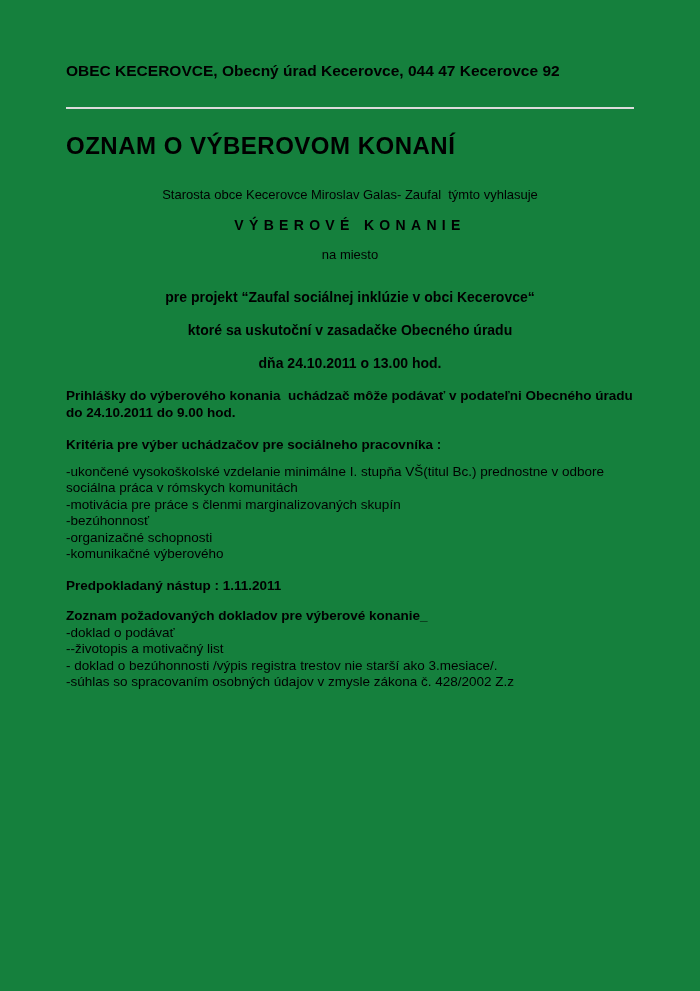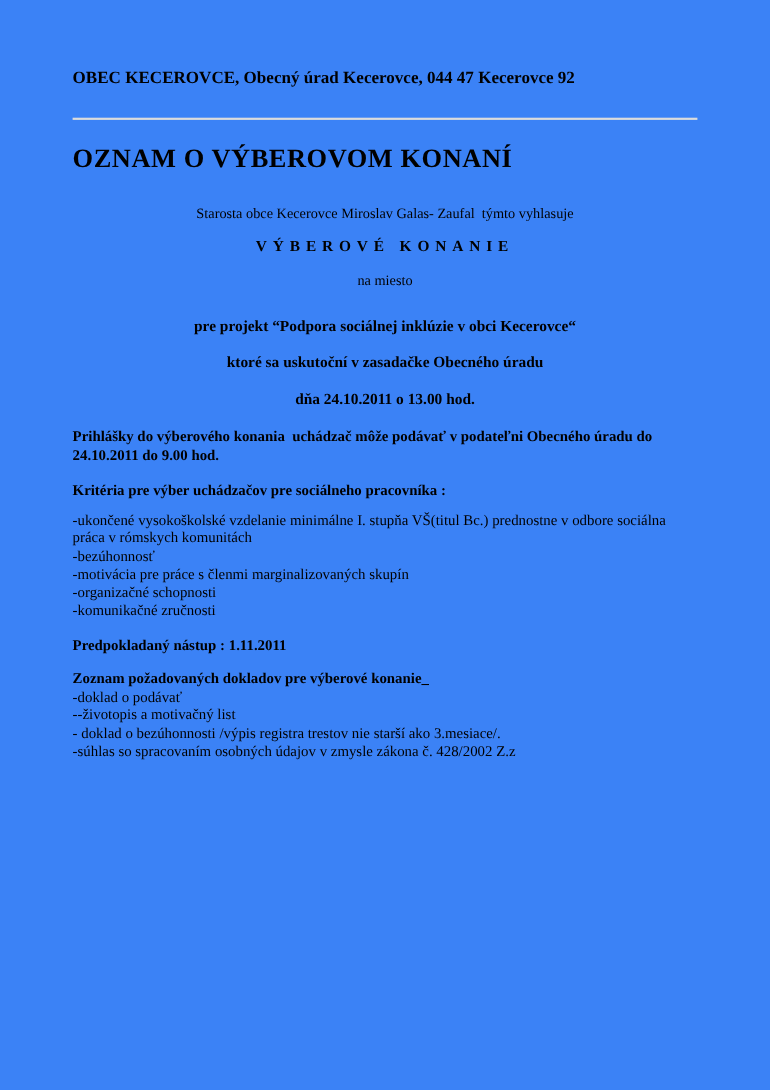--- a/index.html
+++ b/index.html
@@ -4,23 +4,23 @@
   <style>
     html, body {
       margin: 0;
       padding: 0;
       background: #ffffff;
     }
     .page {
       position: relative;
       width: 700px;
       height: 991px;
-      background: #3b82f6;
+      background: #15803d;
       color: #000000;
-      font-family: Liberation Serif, serif;
+      font-family: Liberation Sans, sans-serif;
       box-sizing: border-box;
       padding: 62px 66px 0 66px;
       overflow: hidden;
     }
     .doc-header {
       font-size: 15.5px;
       font-weight: bold;
       margin: 0;
       white-space: pre-wrap;
     }
@@ -90,36 +90,36 @@
 
   <div class="title">OZNAM O VÝBEROVOM KONANÍ</div>
 
   <div class="center intro">Starosta obce Kecerovce Miroslav Galas- Zaufal  týmto vyhlasuje</div>
 
   <div class="center vk-line">VÝBEROVÉ KONANIE</div>
 
   <div class="center na-miesto">na miesto</div>
 
 
-  <div class="center project-line">pre projekt “Podpora sociálnej inklúzie v obci Kecerovce“</div>
+  <div class="center project-line">pre projekt “Zaufal sociálnej inklúzie v obci Kecerovce“</div>
 
   <div class="center venue-line">ktoré sa uskutoční v zasadačke Obecného úradu</div>
 
   <div class="center date-line">dňa 24.10.2011 o 13.00 hod.</div>
 
   <p class="para bold applications">Prihlášky do výberového konania  uchádzač môže podávať v podateľni Obecného úradu do 24.10.2011 do 9.00 hod.</p>
 
   <p class="para bold criteria-head">Kritéria pre výber uchádzačov pre sociálneho pracovníka :</p>
 
   <ul class="list criteria-list">
     <li>-ukončené vysokoškolské vzdelanie minimálne I. stupňa VŠ(titul Bc.) prednostne v odbore sociálna práca v rómskych komunitách</li>
+    <li>-motivácia pre práce s členmi marginalizovaných skupín</li>
     <li>-bezúhonnosť</li>
-    <li>-motivácia pre práce s členmi marginalizovaných skupín</li>
     <li>-organizačné schopnosti</li>
-    <li>-komunikačné zručnosti</li>
+    <li>-komunikačné výberového</li>
   </ul>
 
   <p class="para bold start-line">Predpokladaný nástup : 1.11.2011</p>
 
   <p class="para bold docs-head">Zoznam požadovaných dokladov pre výberové konanie_</p>
 
   <ul class="list">
     <li>-doklad o podávať</li>
     <li>--životopis a motivačný list</li>
     <li>- doklad o bezúhonnosti /výpis registra trestov nie starší ako 3.mesiace/.</li>

